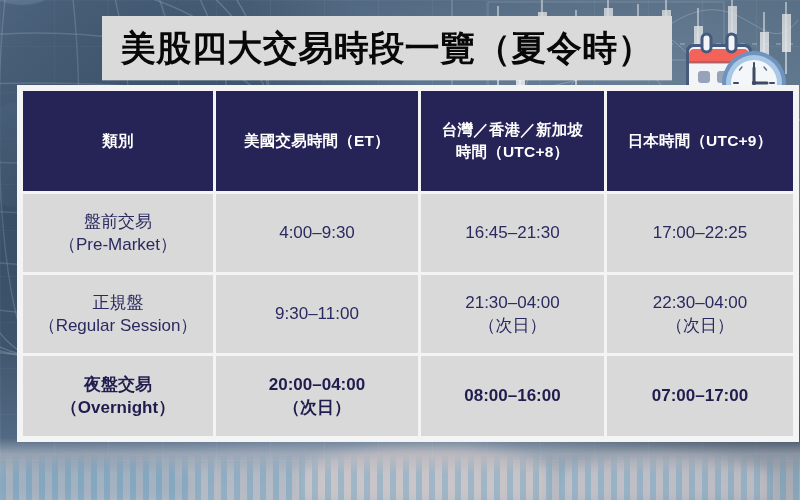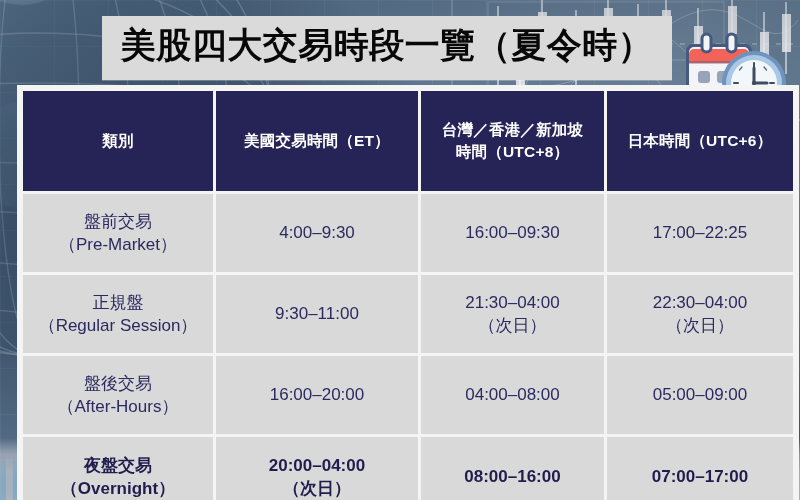--- a/index.html
+++ b/index.html
@@ -122,21 +122,21 @@
     top: 16px;
     width: 570px;
     height: 64px;
     background: #dadada;
     display: flex;
     align-items: center;
     justify-content: center;
     box-shadow: 0 1px 0 rgba(255,255,255,0.25);
   }
   .title-text {
-    font-family: Liberation Mono, monospace;
+    font-family: Liberation Serif, serif;
     font-weight: 700;
     font-size: 35px;
     letter-spacing: 0.5px;
     color: #080808;
     white-space: nowrap;
     line-height: 1;
   }
 
   
   .icon-cal-clock {
@@ -346,35 +346,35 @@
           <span class="cell-line">類別</span>
         </th>
         <th>
           <span class="cell-line">美國交易時間（ET）</span>
         </th>
         <th>
           <span class="cell-line">台灣／香港／新加坡</span>
           <span class="cell-line">時間（UTC+8）</span>
         </th>
         <th>
-          <span class="cell-line">日本時間（UTC+6）</span>
+          <span class="cell-line">日本時間（UTC+9）</span>
         </th>
       </tr>
     </thead>
     <tbody>
       <tr class="row-pre-market">
         <td>
           <span class="cell-line">盤前交易</span>
           <span class="cell-line sub">（Pre-Market）</span>
         </td>
         <td>
           <span class="cell-line">4:00–9:30</span>
         </td>
         <td>
-          <span class="cell-line">16:00–09:30</span>
+          <span class="cell-line">16:45–21:30</span>
         </td>
         <td>
           <span class="cell-line">17:00–22:25</span>
         </td>
       </tr>
 
       <tr class="row-regular-session">
         <td>
           <span class="cell-line">正規盤</span>
           <span class="cell-line sub">（Regular Session）</span>
@@ -385,35 +385,20 @@
         <td>
           <span class="cell-line">21:30–04:00</span>
           <span class="cell-line">（次日）</span>
         </td>
         <td>
           <span class="cell-line">22:30–04:00</span>
           <span class="cell-line">（次日）</span>
         </td>
       </tr>
 
-      <tr class="row-after-hours">
-        <td>
-          <span class="cell-line">盤後交易</span>
-          <span class="cell-line sub">（After-Hours）</span>
-        </td>
-        <td>
-          <span class="cell-line">16:00–20:00</span>
-        </td>
-        <td>
-          <span class="cell-line">04:00–08:00</span>
-        </td>
-        <td>
-          <span class="cell-line">05:00–09:00</span>
-        </td>
-      </tr>
 
       <tr class="row-overnight">
         <td>
           <span class="cell-line">夜盤交易</span>
           <span class="cell-line sub">（Overnight）</span>
         </td>
         <td>
           <span class="cell-line">20:00–04:00</span>
           <span class="cell-line">（次日）</span>
         </td>

